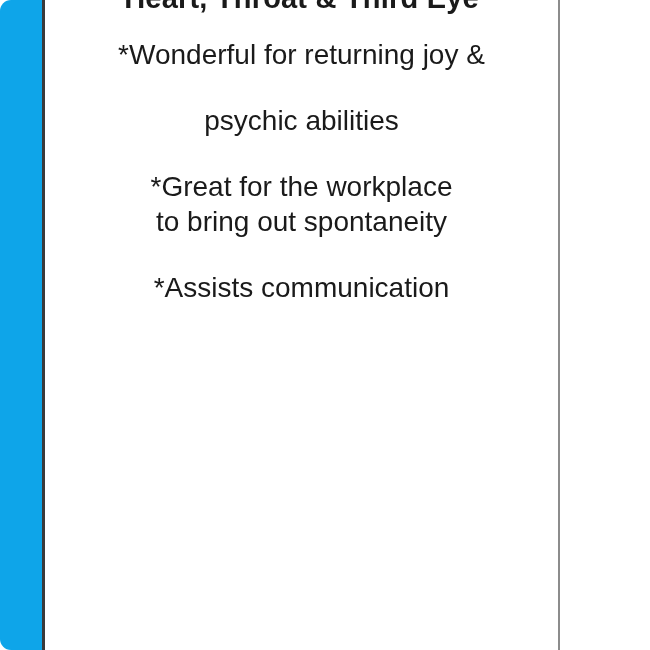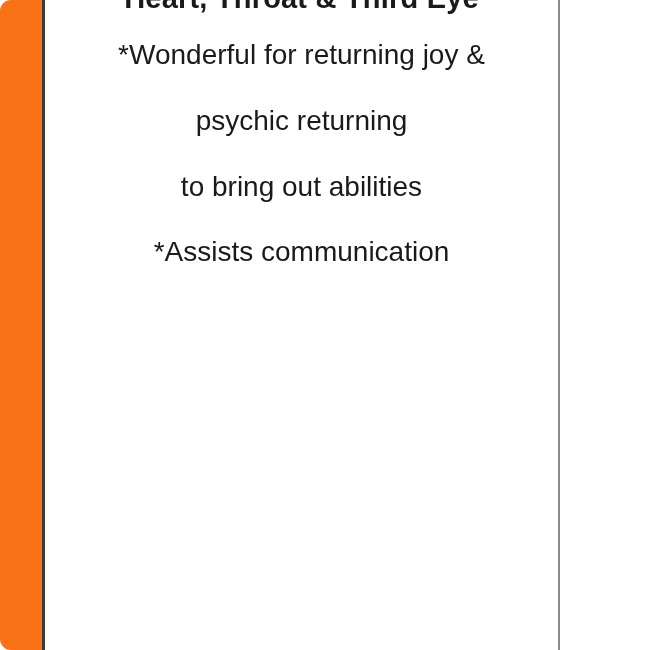--- a/index.html
+++ b/index.html
@@ -10,21 +10,21 @@
     width: 650px;
     height: 650px;
     background: #ffffff;
     font-family: "Liberation Sans", sans-serif;
     overflow: hidden;
   }
   .page {
     position: relative;
     width: 551px;
     height: 650px;
-    background: #f97316;
+    background: #0ea5e9;
     border-radius: 11px;
   }
   
   .card {
     position: absolute;
     left: 42px;
     top: -34px;
     width: 518px;
     height: 684px;
     box-sizing: border-box;
@@ -84,25 +84,26 @@
 
       <div class="heading">Heart, Throat &amp; Third Eye</div>
 
       <div class="bullets">
 
         <div class="bullet">
           <span class="ln">*Wonderful for returning joy &amp;</span>
         </div>
 
         <div class="bullet">
-          <span class="ln">psychic returning</span>
+          <span class="ln">psychic abilities</span>
         </div>
 
         <div class="bullet">
-          <span class="ln">to bring out abilities</span>
+          <span class="ln">*Great for the workplace</span>
+          <span class="ln">to bring out spontaneity</span>
         </div>
 
 
         <div class="bullet">
           <span class="ln">*Assists communication</span>
         </div>
 
       </div>
     </div>
   </div>

